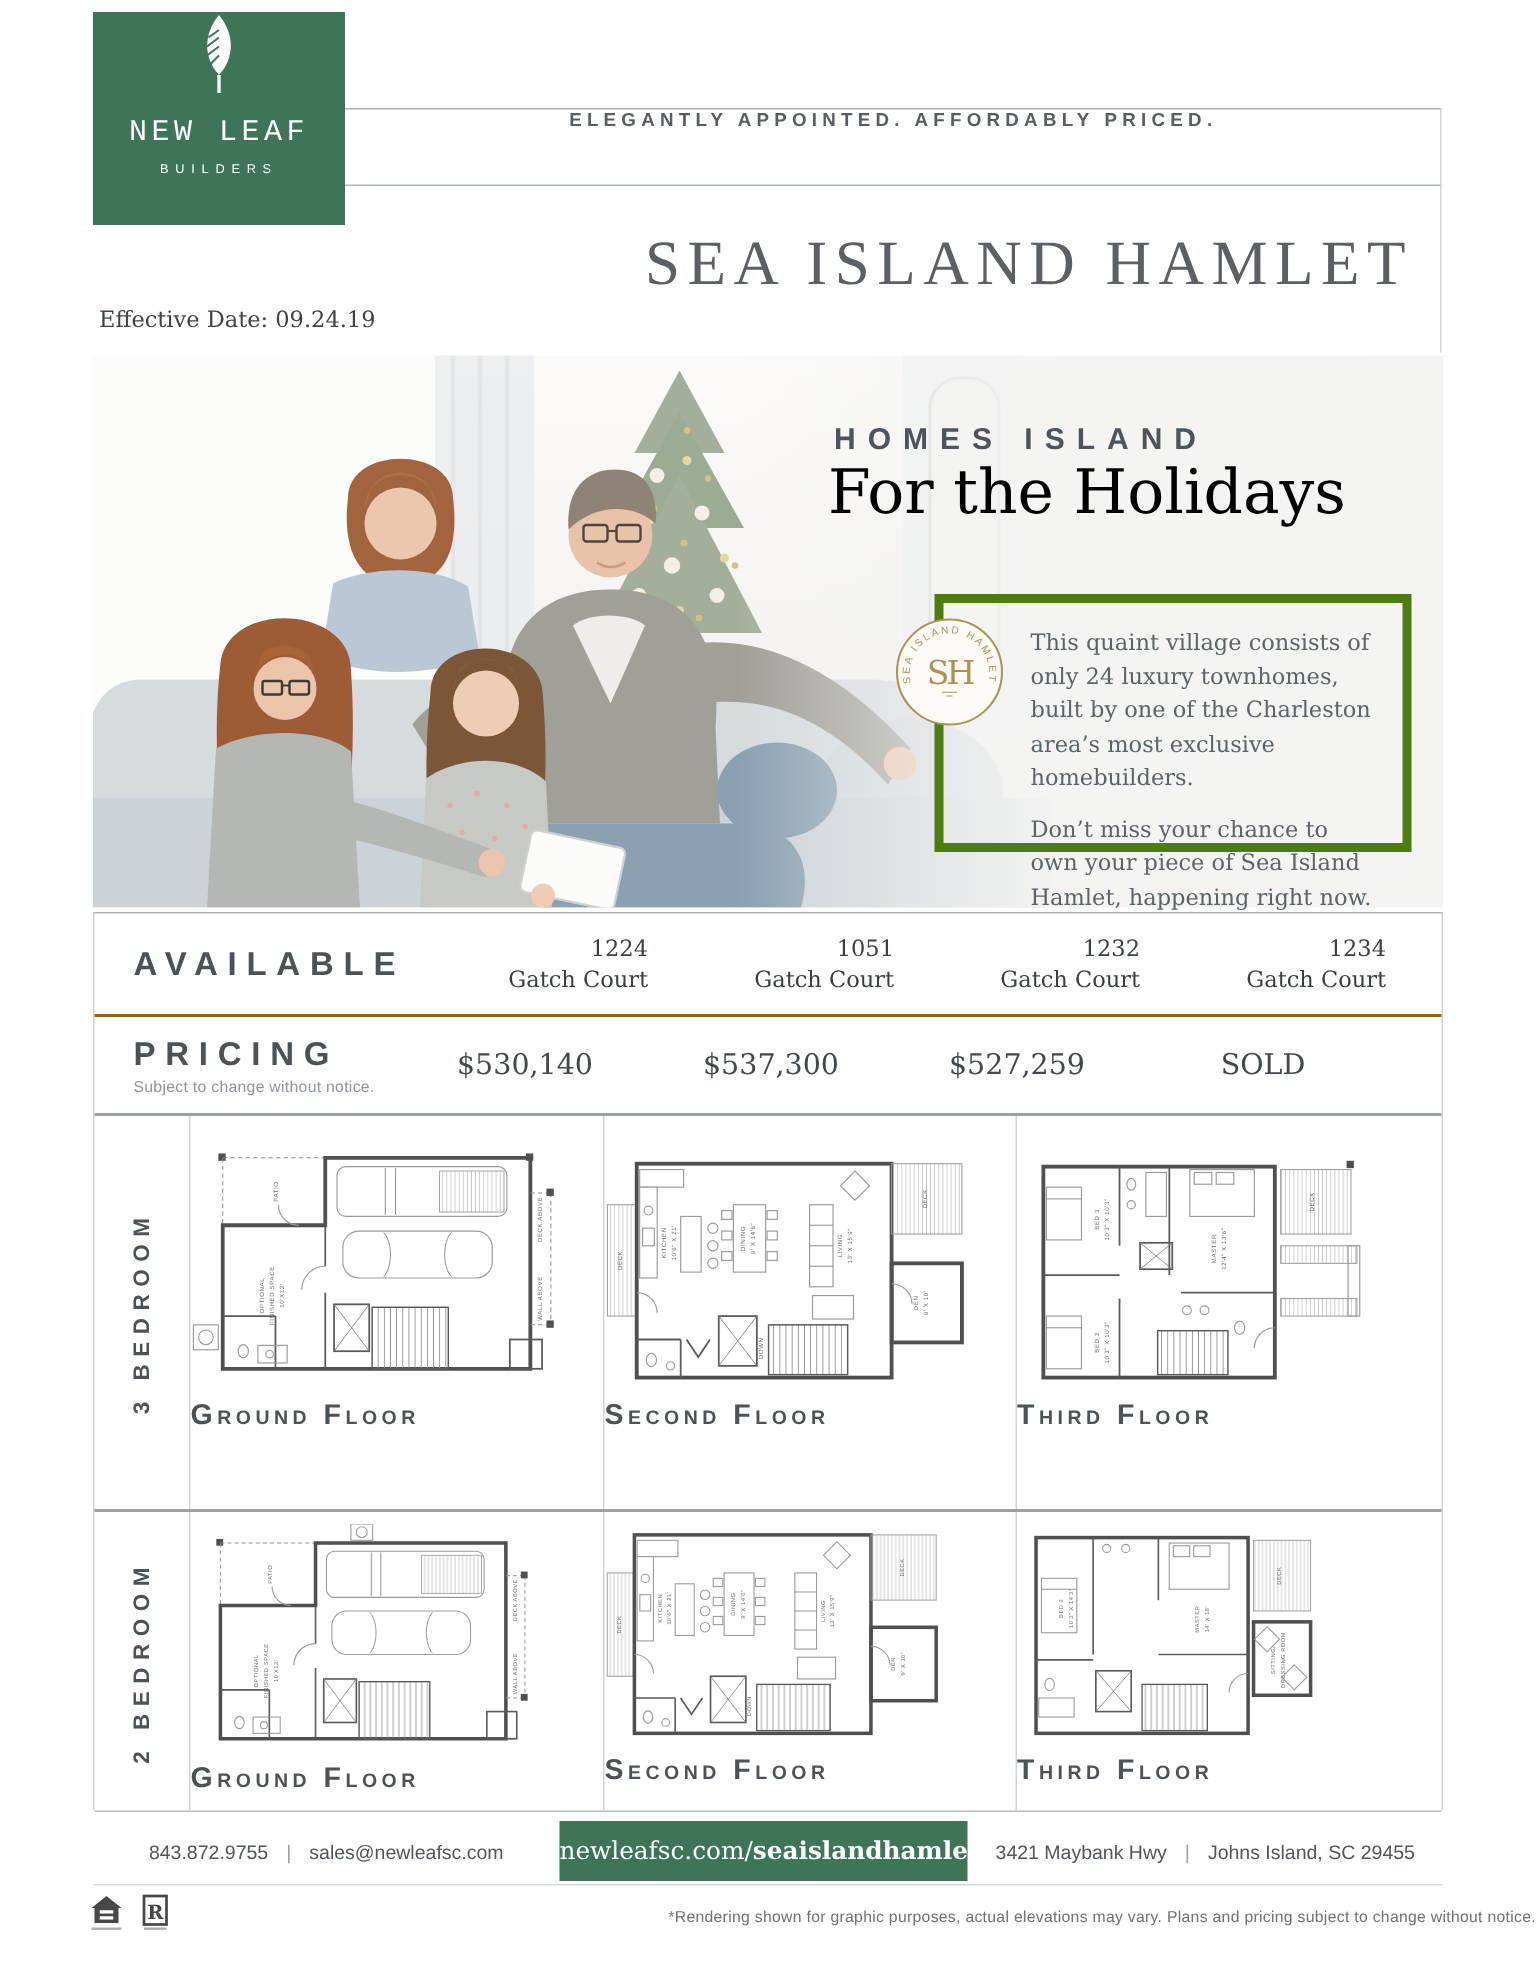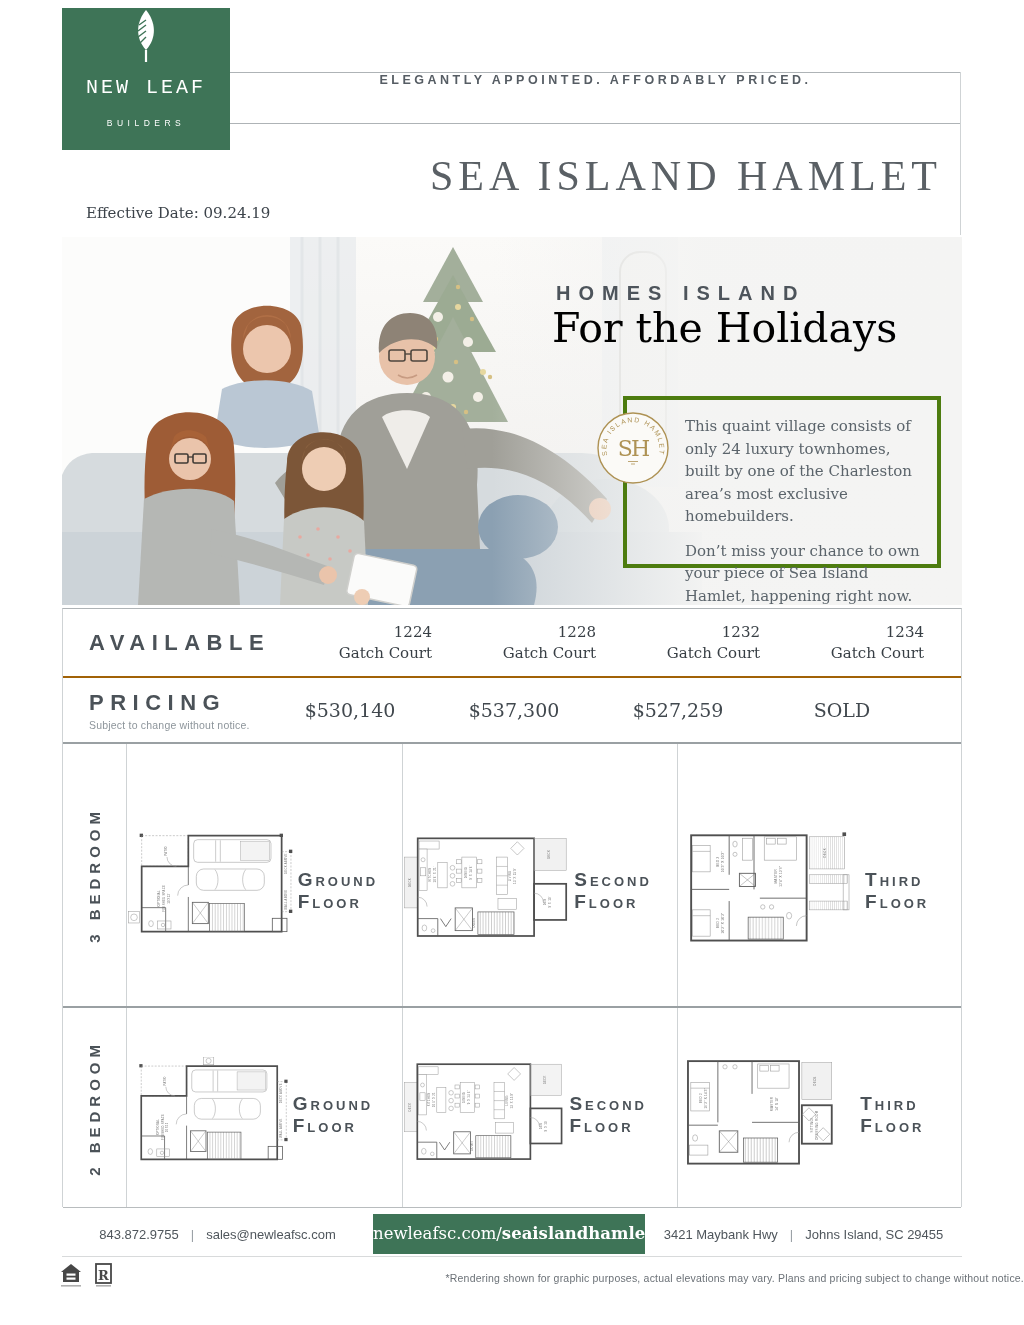--- a/index.html
+++ b/index.html
@@ -5,38 +5,38 @@
   html,body{margin:0;padding:0;background:#fff;}
   .page{position:relative;width:1024px;height:1325px;background:#ffffff;
         font-family:"Liberation Sans",sans-serif;overflow:hidden;}
   .abs{position:absolute;}
 
   
   .logo-box{left:62px;top:8px;width:168px;height:142px;background:#3e7457;
             display:flex;flex-direction:column;align-items:center;}
   .logo-name{color:#fff;font-family:Liberation Mono, monospace;font-size:20px;
              letter-spacing:3px;margin-top:6px;}
-  .logo-desc{color:#fff;font-size:8.5px;letter-spacing:4.5px;margin-top:19px;}
+  .logo-desc{color:#fff;font-size:8.5px;letter-spacing:4.5px;margin-top:7px;}
   .tag-band{left:230px;top:72px;width:731px;height:50px;
             border-top:1px solid #aeb3b6;border-bottom:1px solid #aeb3b6;
             display:flex;align-items:flex-start;justify-content:center;}
   .tagline{font-size:12.5px;font-weight:bold;letter-spacing:3.5px;color:#565d64;}
   .hdr-vline{left:960px;top:72px;width:1px;height:163px;background:#cfd3d5;}
   .page-title{left:410px;top:152px;width:552px;text-align:center;
               font-family:"Liberation Serif",serif;font-size:42px;font-weight:400;
               letter-spacing:5px;color:#5a6065;}
-  .eff-date{left:66px;top:204px;font-family:"DejaVu Serif",serif;font-size:15px;color:#3c434a;margin-left:20px;}
+  .eff-date{left:66px;top:204px;font-family:"DejaVu Serif",serif;font-size:15px;color:#3c434a;}
 
   
   .hero{left:62px;top:237px;width:900px;height:368px;}
   .hero-kicker{left:556px;top:282px;font-size:20px;font-weight:bold;
                letter-spacing:8px;color:#4d545b;}
   .hero-head{left:552px;top:304px;font-family:"DejaVu Serif",serif;
              font-size:41px;color:#000000;}
-  .info-box{left:623px;top:396px;width:318px;height:172px;border:4px solid #4d7c0f;
+  .info-box{left:623px;top:396px;width:318px;height:172px;border:6px solid #4d7c0f;
             box-sizing:border-box;padding:15px 14px 10px 58px;
             font-family:"DejaVu Serif",serif;font-size:15px;line-height:1.5;color:#5b646b;}
   .info-box p{margin:0 0 12px 0;}
   .seal{left:596px;top:411px;}
 
   
   .tbl{left:62px;top:608px;width:900px;height:599px;box-sizing:border-box;
        border-left:1px solid #cfd3d5;border-right:1px solid #cfd3d5;
        border-top:1px solid #aeb3b6;}
   .row-grid{display:grid;grid-template-columns:205px 164px 164px 164px 164px 39px;
@@ -49,22 +49,22 @@
   .unit-cell{text-align:right;font-family:"DejaVu Serif",serif;font-size:15px;
              line-height:1.35;color:#383f45;}
   .price-cell{text-align:center;font-family:"DejaVu Serif",serif;font-size:19px;color:#41484e;}
 
   .plans-grid{display:grid;grid-template-columns:63px 276px 275px 286px;}
   .plan-row1{height:262px;}
   .plan-row2{height:202px;border-top:2px solid #9aa0a3;box-sizing:border-box;}
   .bedlab-cell{display:flex;align-items:center;justify-content:center;}
   .bed-label{writing-mode:vertical-rl;transform:rotate(180deg);
              font-size:15px;letter-spacing:5px;font-weight:600;color:#4b5258;white-space:nowrap;}
-  .plan-cell{border-left:1px solid #cfd3d5;display:flex;flex-direction:row;
-             align-items:center;box-sizing:border-box;}
+  .plan-cell{border-left:1px solid #cfd3d5;display:flex;flex-direction:column;
+             box-sizing:border-box;}
   .plan-row1 .plan-cell{padding-top:24px;}
   .plan-row2 .plan-cell{padding-top:8px;}
   .tbl-bottom{border-bottom:1px solid #b8bcbe;}
   .caption{font-variant:small-caps;font-size:19px;letter-spacing:3px;
            font-weight:600;color:#4b5258;margin-top:7px;}
 
   
   .fp .w{fill:none;stroke:#4f4f4f;stroke-width:2.6;}
   .fp .iw{fill:none;stroke:#5a5a5a;stroke-width:1.2;}
   .fp .tw{fill:none;stroke:#7d7d7d;stroke-width:0.6;}
@@ -245,21 +245,21 @@
 
   <div class="abs tbl">
 
     <div class="row-grid row-avail">
       <div class="sec-label">AVAILABLE</div>
       <div class="unit-cell">
         <div>1224</div>
         <div>Gatch Court</div>
       </div>
       <div class="unit-cell">
-        <div>1228</div>
+        <div>1051</div>
         <div>Gatch Court</div>
       </div>
       <div class="unit-cell">
         <div>1232</div>
         <div>Gatch Court</div>
       </div>
       <div class="unit-cell">
         <div>1234</div>
         <div>Gatch Court</div>
       </div>

